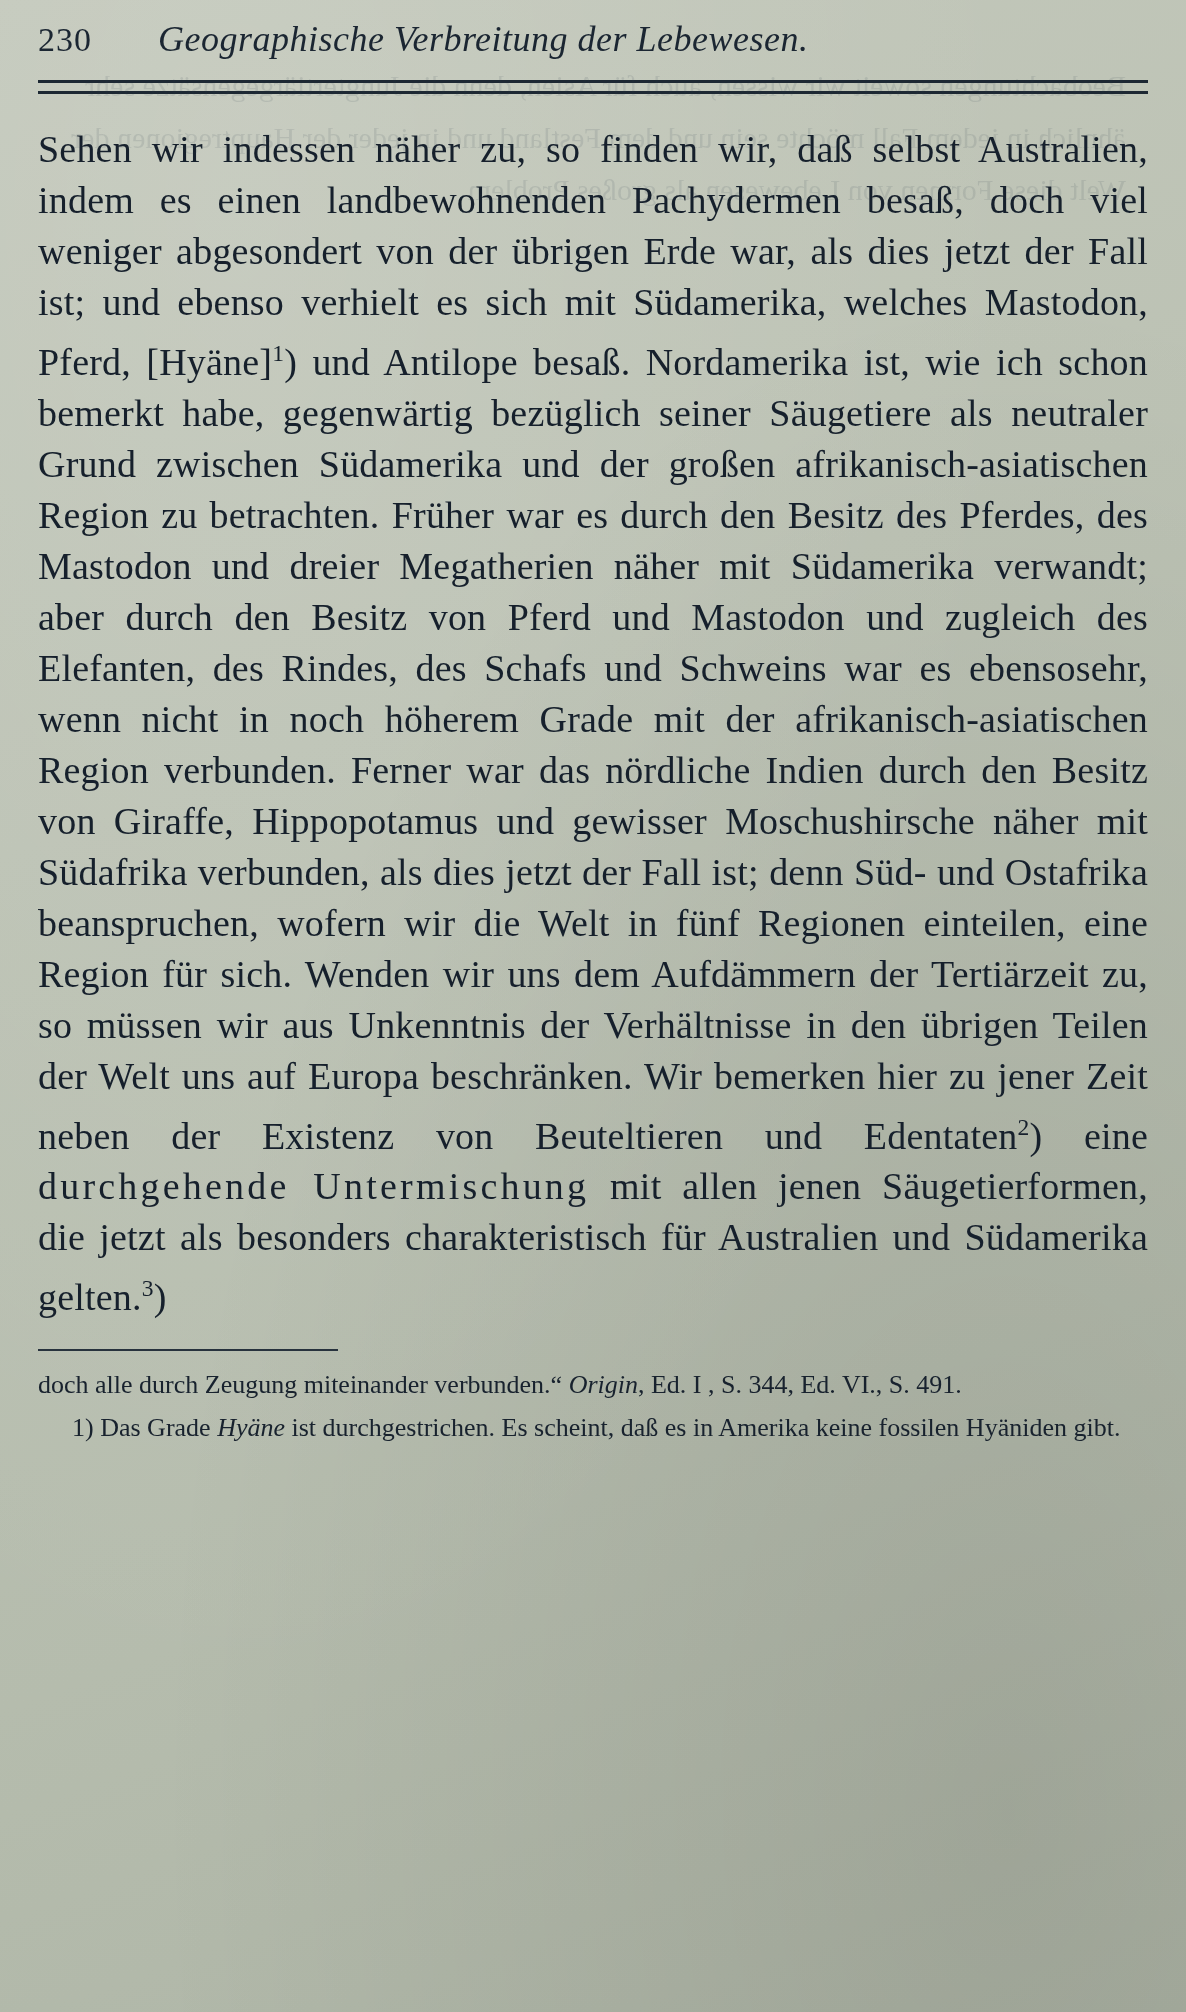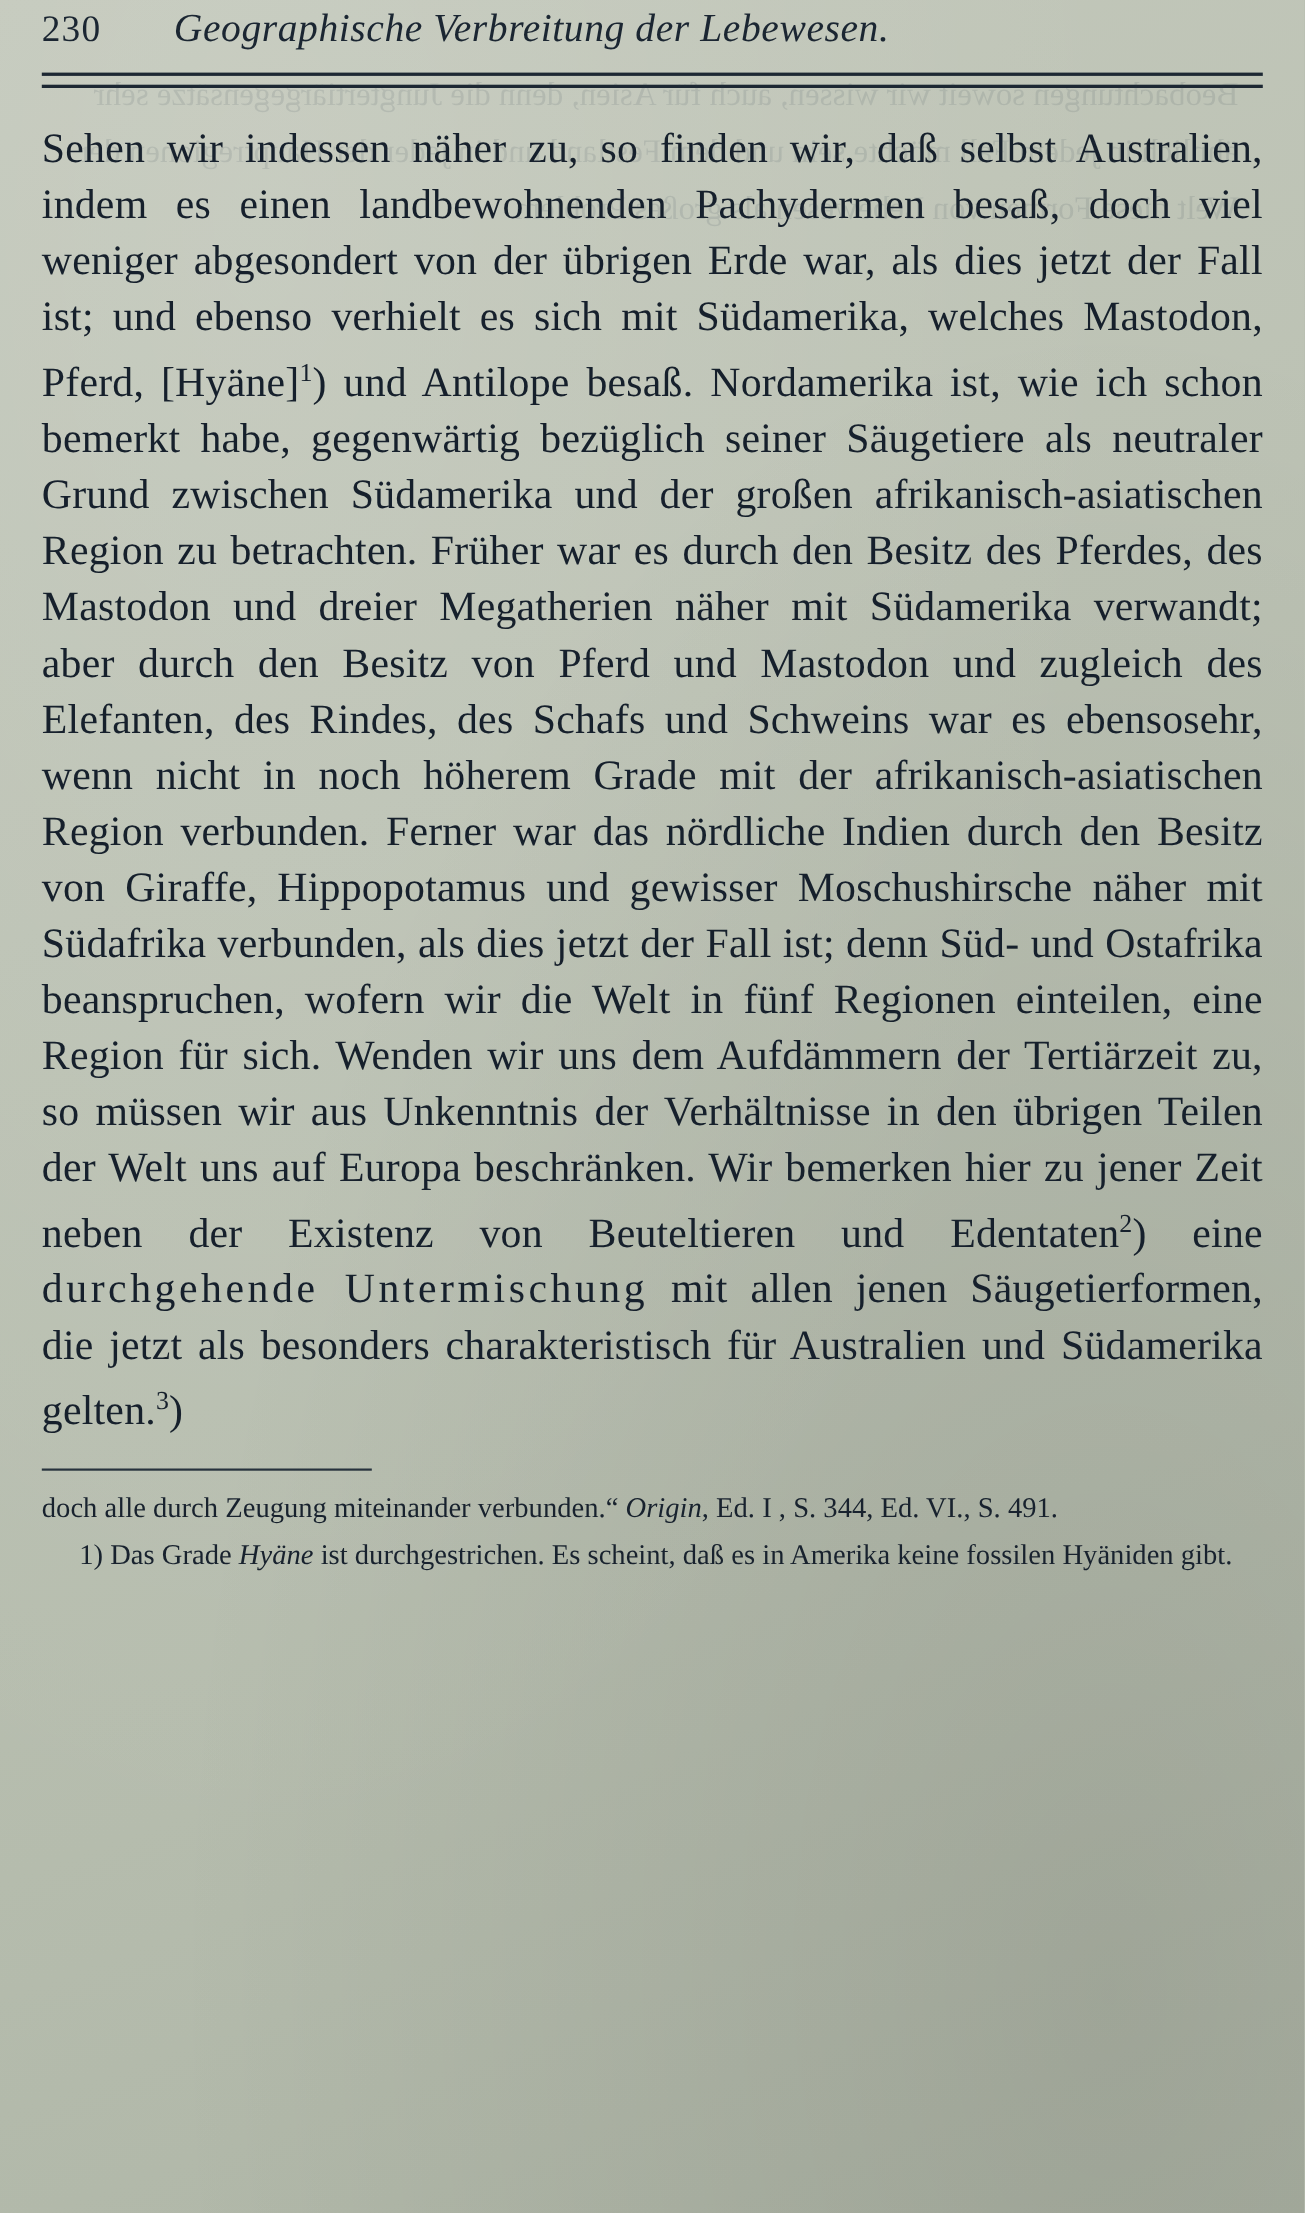--- a/index.html
+++ b/index.html
@@ -38,21 +38,21 @@
     padding: 60px 60px;
     box-sizing: border-box;
     transform: scaleX(-1);
     filter: blur(0.6px);
   }
 
   .hdr {
     position: relative;
     display: flex;
     align-items: baseline;
-    padding-top: 4px;
+    padding-top: 18px;
     height: 54px;
   }
   .folio {
     font-size: 34px;
     letter-spacing: 1px;
     color: #1b2632;
     width: 120px;
   }
   .running-title {
     flex: 1;

